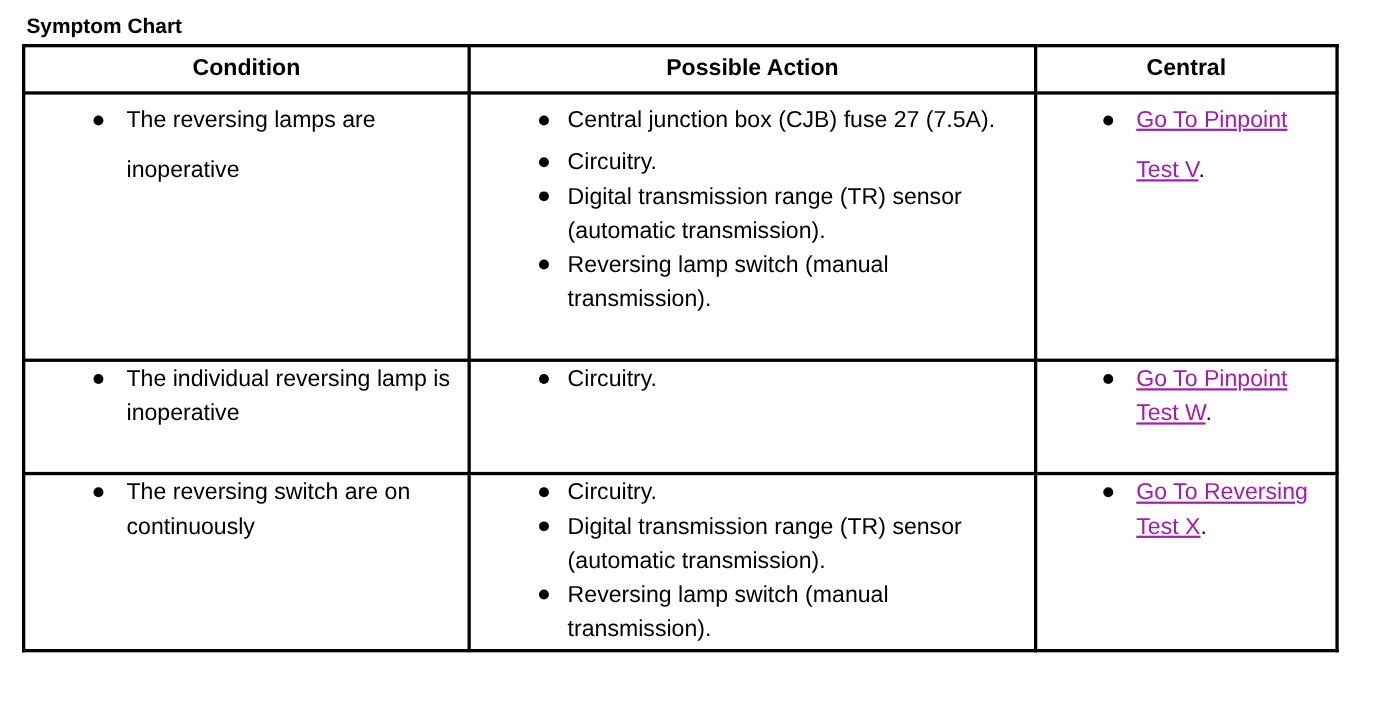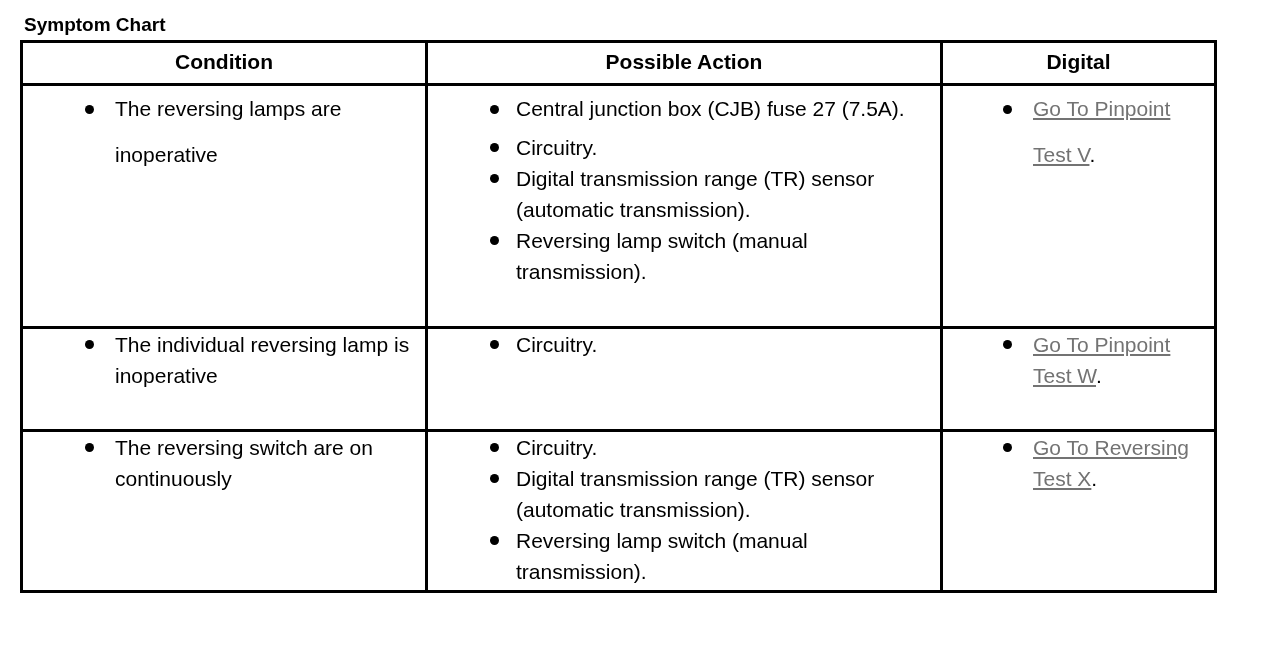--- a/index.html
+++ b/index.html
@@ -95,21 +95,21 @@
   
   .cell-action { padding: 11px 6px 12px 0; }
   .cell-action li { padding-left: 90px; padding-right: 4px; }
   .cell-action li .bullet { left: 60px; top: 11px; }
   .cell-action.wide li { line-height: 46px; }
   .cell-action.wide li .bullet { top: 19px; }
 
   .link-text {
     text-decoration: underline;
     text-underline-offset: 2px;
-    color: #737373;
+    color: #a21caf;
   }
   .trailing-period { text-decoration: none; }
 
   
   .row-1 td { height: 240px; }
   .row-2 td { height: 100px; }
   .row-3 td { height: 158px; }
 </style>
 </head>
 <body>
@@ -121,21 +121,21 @@
   <table class="symptom-table">
     <colgroup>
       <col class="col-condition">
       <col class="col-sources">
       <col class="col-action">
     </colgroup>
     <thead>
       <tr>
         <th>Condition</th>
         <th>Possible Action</th>
-        <th>Digital</th>
+        <th>Central</th>
       </tr>
     </thead>
     <tbody>
 
       <tr class="row-1">
         <td>
           <ul class="cell-list cell-condition wide">
             <li>
               <span class="bullet"></span>
               <span>The reversing lamps are inoperative</span>

